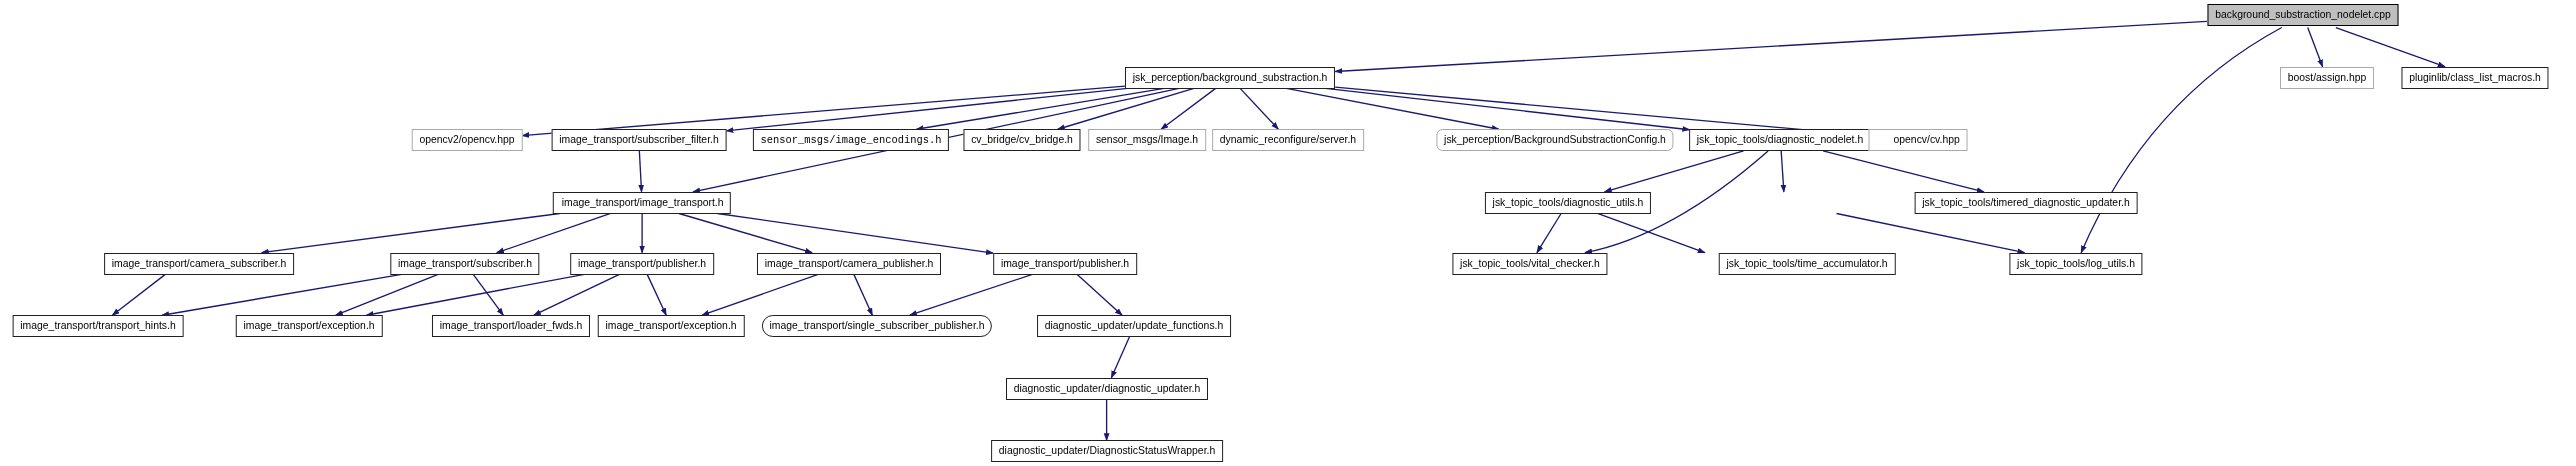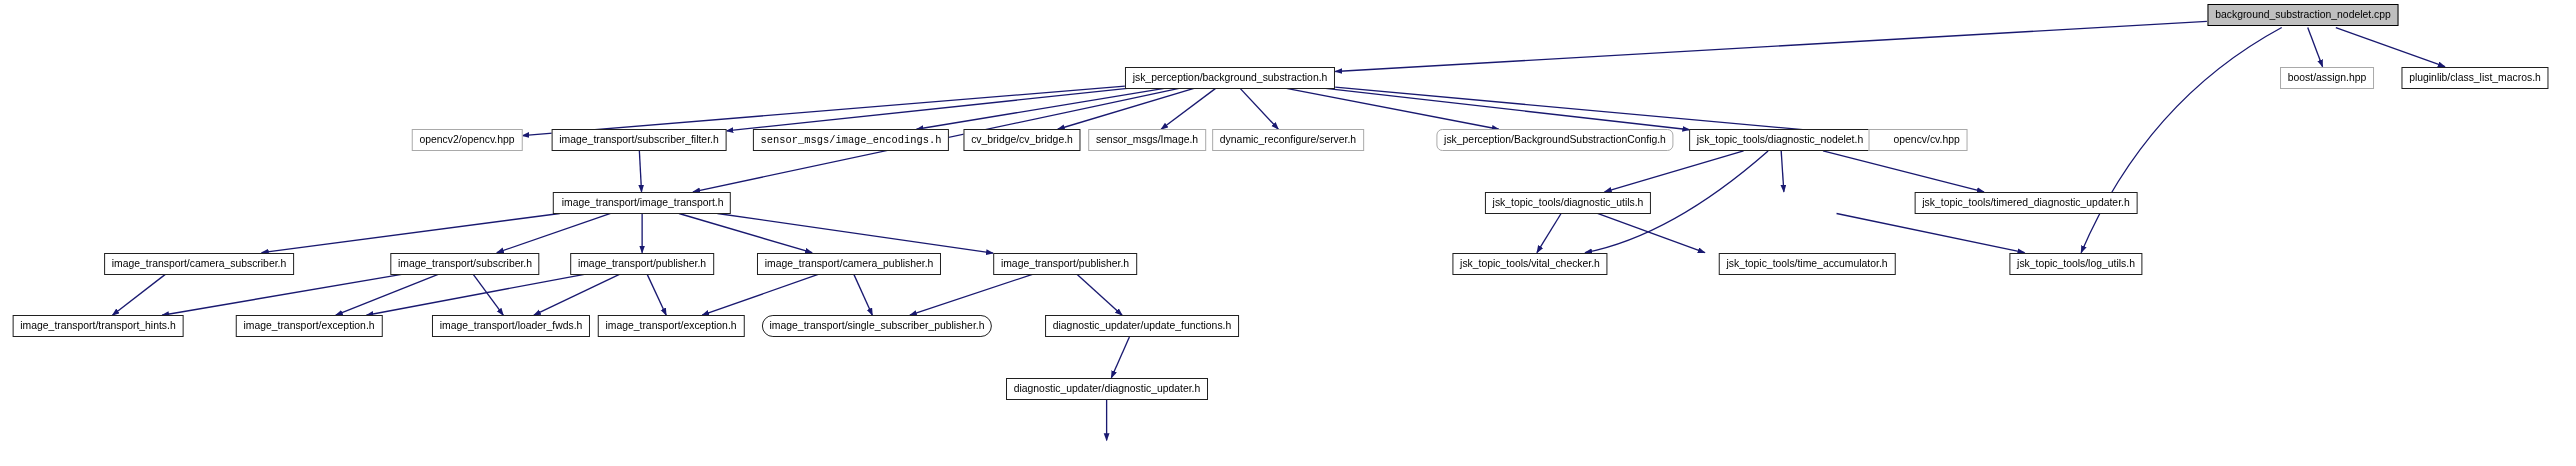--- a/index.html
+++ b/index.html
@@ -98,16 +98,17 @@
     <div class="node linked" style="left: 849px; top: 253px;">image_transport/camera_publisher.h</div>
     <div class="node linked" style="left: 1065px; top: 253px;">image_transport/publisher.h</div>
     <div class="node linked" style="left: 1530px; top: 253px;">jsk_topic_tools/vital_checker.h</div>
     <div class="node linked" style="left: 1807px; top: 253px;">jsk_topic_tools/time_accumulator.h</div>
     <div class="node linked" style="left: 2076px; top: 253px;">jsk_topic_tools/log_utils.h</div>
     <div class="node linked" style="left: 98px; top: 315px;">image_transport/transport_hints.h</div>
     <div class="node linked" style="left: 309px; top: 315px;">image_transport/exception.h</div>
     <div class="node linked" style="left: 511px; top: 315px;">image_transport/loader_fwds.h</div>
     <div class="node linked" style="left: 671px; top: 315px;">image_transport/exception.h</div>
     <div class="node linked" style="left: 877px; top: 315px; border-radius: 11px;">image_transport/single_subscriber_publisher.h</div>
-    <div class="node linked" style="left: 1134px; top: 315px; margin-left: 8px;">diagnostic_updater/update_functions.h</div>
+    <div class="node linked" style="left: 1134px; top: 315px;">diagnostic_updater/update_functions.h</div>
     <div class="node linked" style="left: 1107px; top: 378px;">diagnostic_updater/diagnostic_updater.h</div>
+    <div class="node linked" style="left: 1107px; top: 440px;">diagnostic_updater/DiagnosticStatusWrapper.h</div>
   </div>
 
 
 </body></html>

